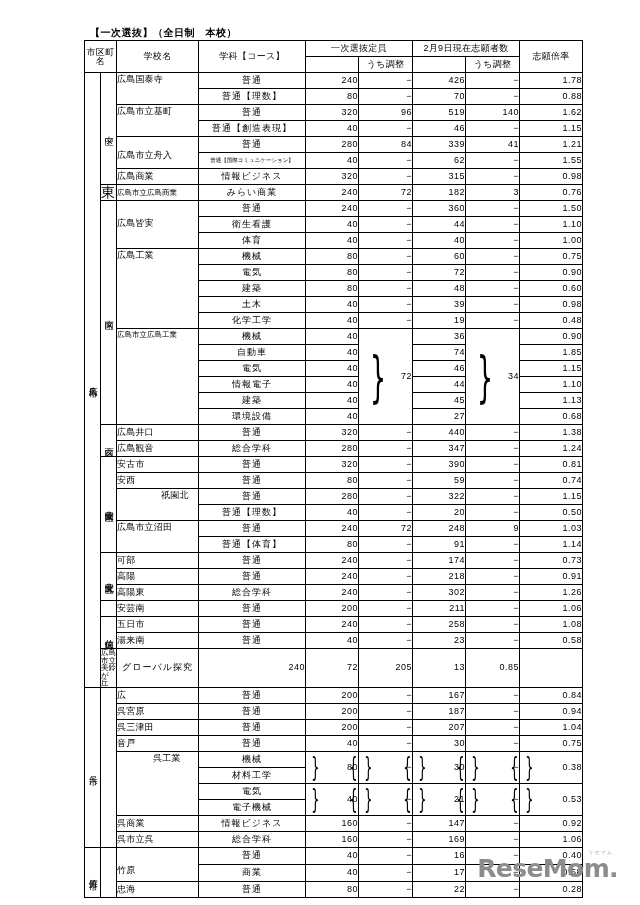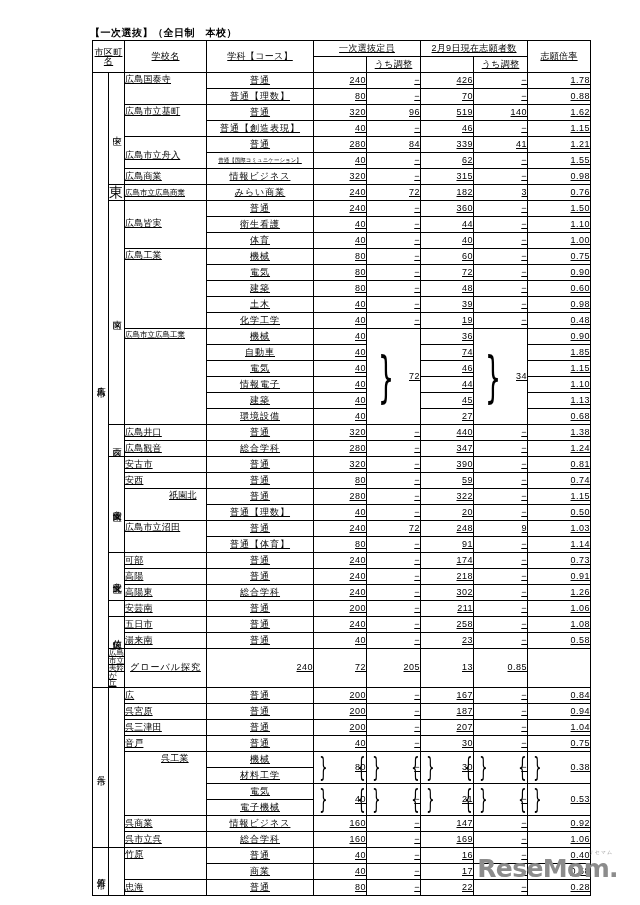--- a/index.html
+++ b/index.html
@@ -30,24 +30,23 @@
     top: 26px;
     font-size: 10px;
     letter-spacing: .5px;
     white-space: nowrap;
     font-weight: 700;
   }
 
   
   #tbl-wrap {
     position: absolute;
-    left: 92px;
+    left: 84px;
     top: 40px;
     width: 448px;
-    text-decoration: underline;
   }
   table.grid {
     border-collapse: collapse;
     table-layout: fixed;
     width: 448px;
     border: 1.6px solid #000;
   }
   table.grid td, table.grid th {
     border: 0.8px solid #000;
     padding: 0;
@@ -613,21 +612,21 @@
             <td class="course">総合学科</td>
             <td class="num">160</td>
             <td class="num">−</td>
             <td class="num">169</td>
             <td class="num">−</td>
             <td class="ratio">1.06</td>
           </tr>
           <tr class="sep-city">
             <td rowspan="3" class="vert"><span class="vtext">竹原市</span></td>
             <td rowspan="3"></td>
-            <td rowspan="2" class="school" style="vertical-align: top; padding-top: 2px;">竹原</td>
+            <td rowspan="2" class="school" style="vertical-align: top; padding-top: 18px;">竹原</td>
             <td class="course">普通</td>
             <td class="num">40</td>
             <td class="num">−</td>
             <td class="num">16</td>
             <td class="num">−</td>
             <td class="ratio">0.40</td>
           </tr>
           <tr class="sep">
             <td class="course">商業</td>
             <td class="num">40</td>

